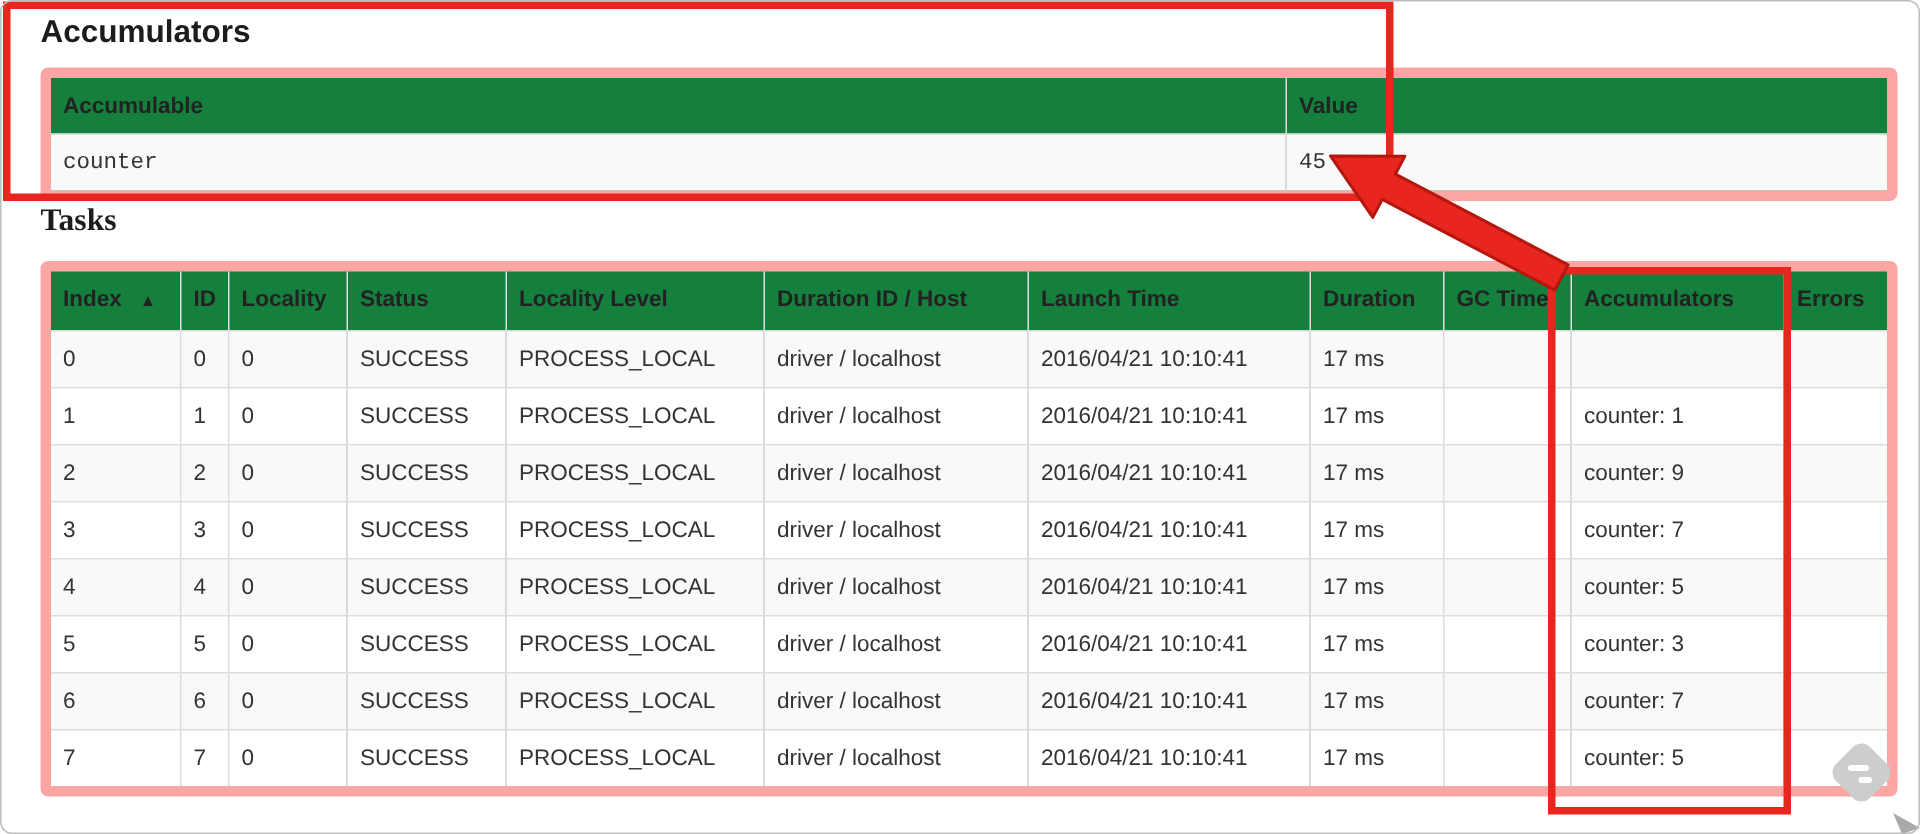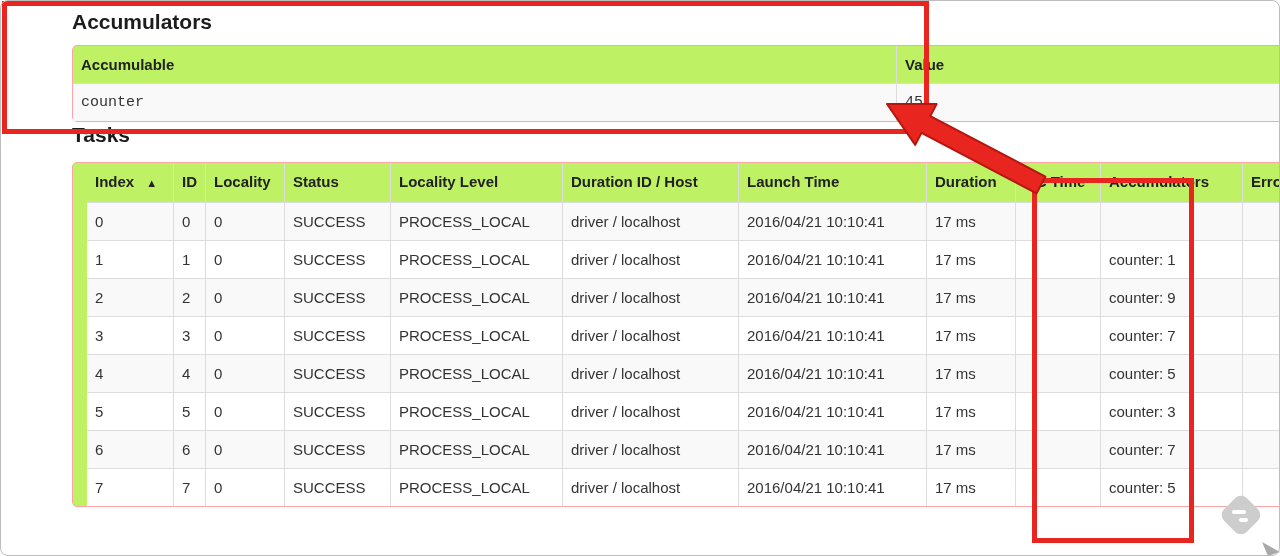--- a/index.html
+++ b/index.html
@@ -12,38 +12,38 @@
     position: relative;
     overflow: hidden;
   }
   .frame {
     position: absolute; inset: 0;
     border: 1px solid #bdbdbd;
     border-radius: 8px;
     pointer-events: none;
     z-index: 50;
   }
-  .content { padding: 9px 29px 0 27px; position: relative; z-index: 1; margin-left: 45px; }
+  .content { padding: 9px 29px 0 27px; position: relative; z-index: 1; }
 
   h2.section-title {
     font-size: 21px; line-height: 25px; font-weight: bold;
     color: #1c1c1c; margin: 0;
   }
-  .title-tasks { margin-top: 29px; }
+  .title-tasks { margin-top: 29px; font-family: Liberation Serif, serif; }
 
   table.ui-table {
     border-collapse: separate; border-spacing: 0;
-    border: 1px solid #fca5a5; border-radius: 5px;
+    border: 7px solid #fca5a5; border-radius: 5px;
     table-layout: fixed;
     width: 1224px;
     font-size: 15px; color: #333;
-    background: #bef264;
+    background: #15803d;
   }
   .acc-table { margin-top: 11px; }
-  .tasks-table { margin-top: 15px; padding-left: 14px; }
+  .tasks-table { margin-top: 15px; }
 
   table.ui-table th, table.ui-table td {
     text-align: left; vertical-align: top;
     border-left: 1px solid #ddd;
     border-top: 1px solid #ddd;
     padding: 8px; line-height: 21px;
     overflow: hidden; white-space: nowrap;
   }
   table.ui-table th { font-weight: bold; color: #222; }
   table.ui-table th:first-child, table.ui-table td:first-child { border-left: none; }

